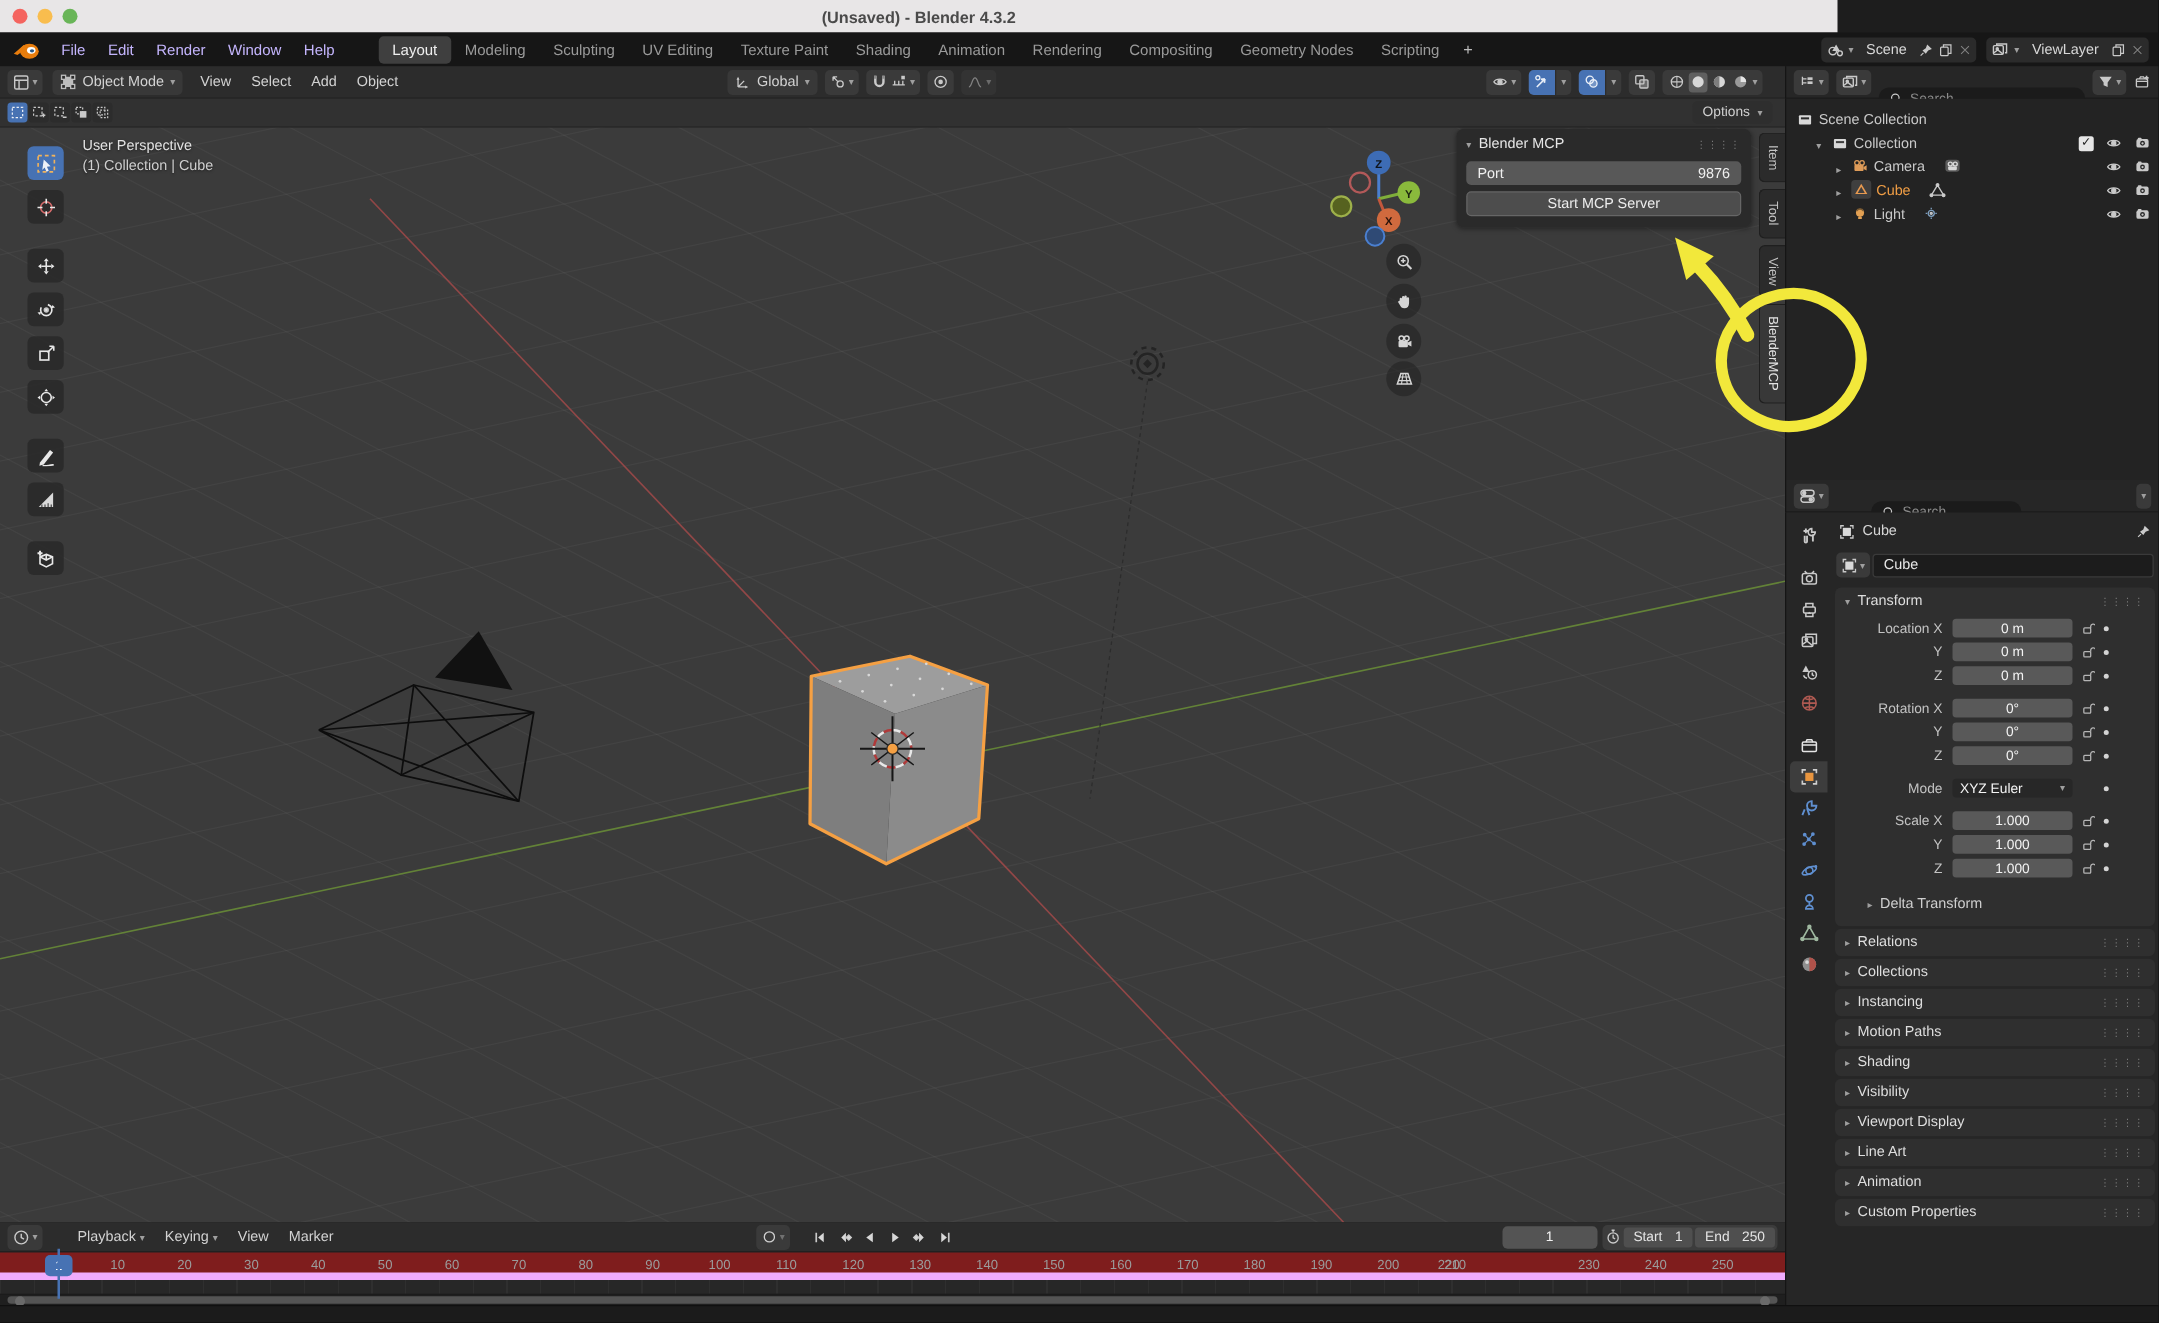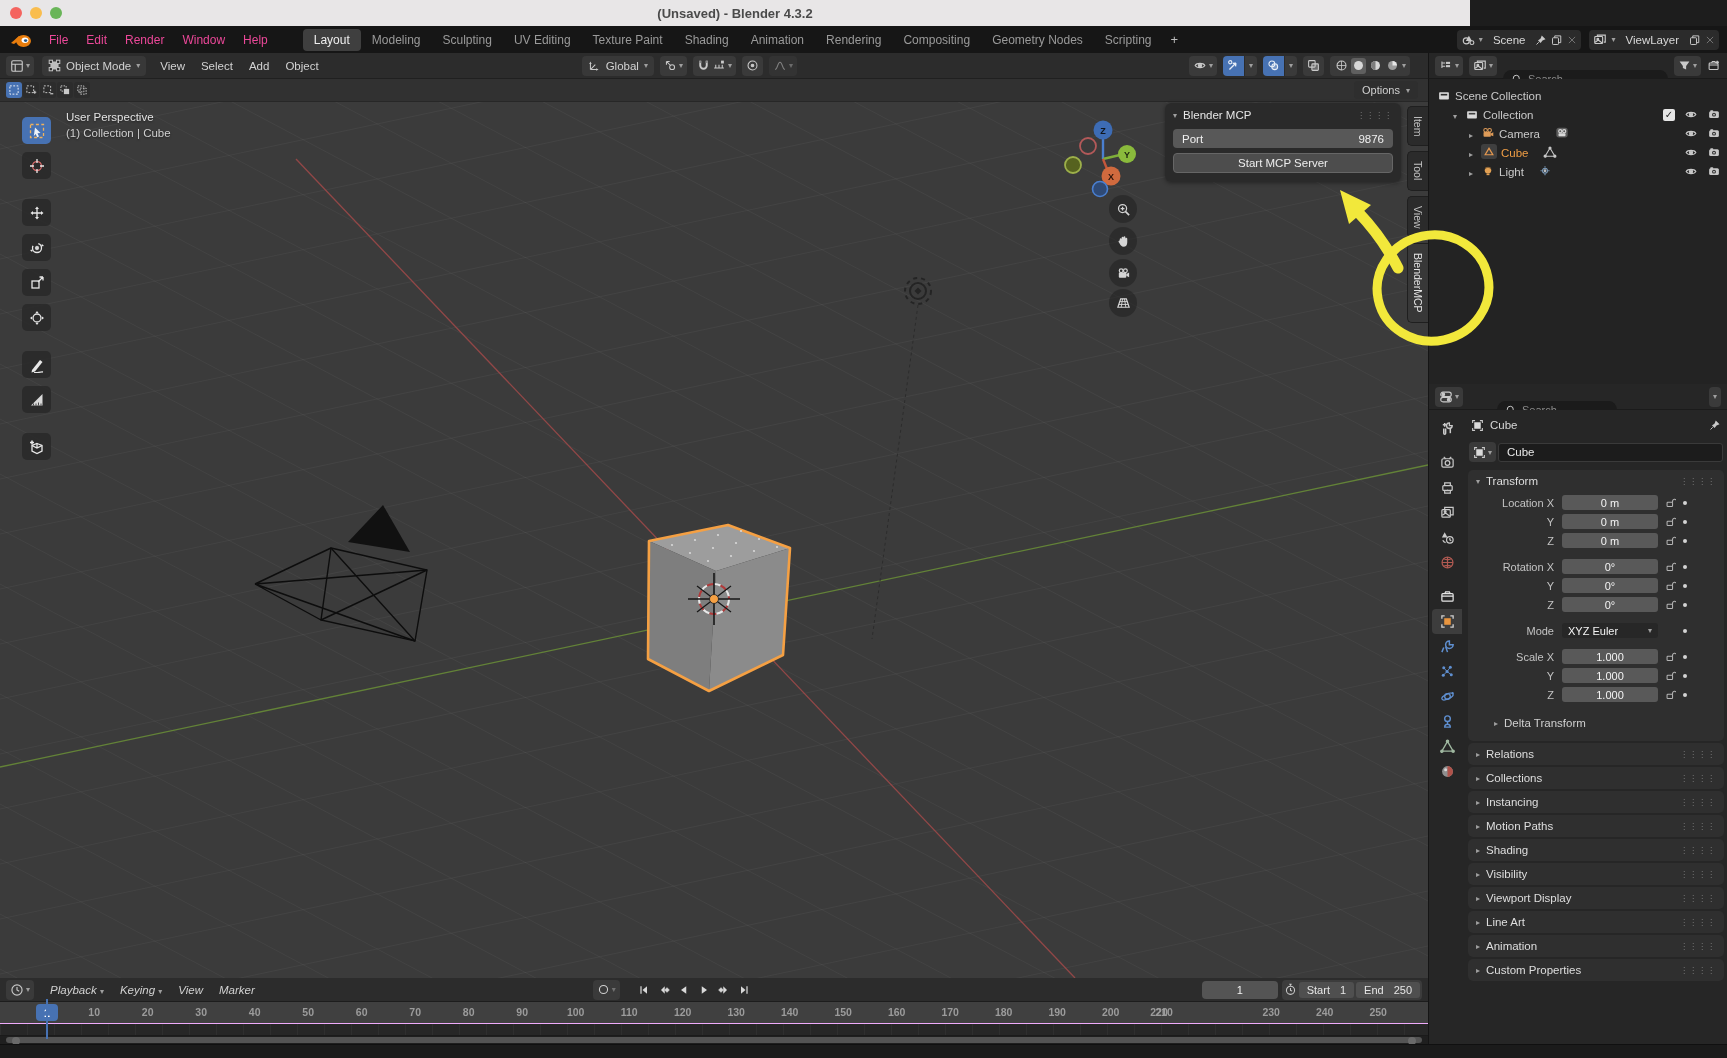--- a/index.html
+++ b/index.html
@@ -8,21 +8,21 @@
 
   
   #titlebar{position:absolute;left:0;top:0;width:1470px;height:26px;background:#e8e6e7;display:flex;align-items:center;}
   .traffic{display:flex;gap:8px;margin-left:10px;}
   .tl{width:12px;height:12px;border-radius:50%;}
   #win-title{position:absolute;left:0;right:0;text-align:center;font-size:13px;font-weight:bold;color:#4a4a4a;}
 
   
   #topbar{position:absolute;left:0;top:26px;width:1727px;height:27px;background:#161616;display:flex;align-items:center;color:#cfcfcf;font-size:12px;}
   #blender-logo{width:22px;height:16px;margin:0 8px 0 10px;}
-  .menu-item{padding:3px 9px;border-radius:4px;color:#ec4899;}
+  .menu-item{padding:3px 9px;border-radius:4px;color:#c4b5fd;}
   .ws-tabs{display:flex;align-items:center;margin-left:26px;}
   .ws-tab{padding:4px 11px;border-radius:4px;color:#9a9a9a;white-space:nowrap;}
   .ws-tab.active{background:#3f3f3f;color:#efefef;}
   .ws-add{color:#bdbdbd;padding:2px 8px;font-size:13px;}
   #topbar-right{margin-left:auto;display:flex;align-items:center;gap:8px;margin-right:8px;}
   .selector{display:flex;align-items:center;background:#2b2b2b;border-radius:4px;height:20px;padding:0 4px;gap:4px;}
   .selector .val{color:#d8d8d8;font-size:11.5px;padding:0 6px;}
   .dim{opacity:.55}
 
   
@@ -93,21 +93,21 @@
   .xf-label{width:84px;text-align:right;color:#c3c3c3;font-size:11px;padding-right:8px;}
   .xf-field{width:96px;background:#595959;border-radius:3px;height:15px;color:#f4f4f4;font-size:11px;display:flex;align-items:center;justify-content:center;}
   .xf-field.dd{background:#272727;justify-content:space-between;padding:0 6px;}
   .xf-icons{display:flex;align-items:center;gap:7px;margin-left:7px;width:40px;}
   .dot{width:4px;height:4px;border-radius:50%;background:#d4d4d4;}
   .subpanel{display:flex;align-items:center;gap:6px;color:#cfcfcf;font-size:11.5px;height:20px;padding-left:26px;}
 
   
   #timeline{position:absolute;left:0;top:978px;width:1428px;height:66px;background:#242424;}
   #tl-header{height:24px;background:#2c2c2c;display:flex;align-items:center;font-size:11.5px;color:#d2d2d2;border-bottom:1px solid #1d1d1d;}
-  #tl-ruler{position:relative;height:22px;background:#404040;border-bottom:1px solid #f0abfc;font-weight:bold;}
+  #tl-ruler{position:relative;height:22px;background:#7f1d1d;border-bottom:6px solid #f0abfc;}
   .tick-num{position:absolute;top:4px;transform:translateX(-50%);color:#9b9b9b;font-size:10.5px;}
   #playhead{position:absolute;left:36px;top:2px;width:22px;height:17px;background:#4772b3;border-radius:4px;color:#fff;font-size:10.5px;display:flex;align-items:center;justify-content:center;}
   #playline{position:absolute;left:46px;top:19px;width:2px;height:33px;background:#4772b3;}
   #tl-cells{height:12px;background:#272727;background-image:repeating-linear-gradient(90deg,#2f2f2f 0 1px,transparent 1px 27px);border-bottom:1px solid #1b1b1b;}
   #tl-scroll{position:relative;height:8px;background:#1f1f1f;}
   #tl-thumb{position:absolute;left:6px;right:6px;top:1px;height:6px;background:#545454;border-radius:3px;}
   .tl-end{position:absolute;top:0;width:8px;height:8px;border-radius:50%;background:#6a6a6a;}
   #transport{display:flex;align-items:center;gap:2px;margin-left:12px;}
   .tr-btn{width:18px;height:17px;display:flex;align-items:center;justify-content:center;border-radius:3px;}
   #tl-right{margin-left:auto;display:flex;align-items:center;gap:4px;margin-right:6px;}
@@ -1322,21 +1322,21 @@
     <div id="tl-header">
       <div class="pill" style="margin-left:6px;">
         <span class="ic">
             <svg width="14" height="14" viewBox="0 0 16 16" fill="none" stroke="#c9c9c9" stroke-width="1.3">
               <circle cx="8" cy="8" r="5.8"></circle>
               <path d="M8,4.5 V8 l2.5,1.5"></path>
             </svg>
           </span>
           <span class="chev">▾</span>
       </div>
-      <div id="tl-menus" style="display:flex;margin-left:8px;font-style:italic;">
+      <div id="tl-menus" style="display:flex;margin-left:20px;">
           <div class="hdr-menu">Playback <span class="chev">▾</span></div>
           <div class="hdr-menu">Keying <span class="chev">▾</span></div>
           <div class="hdr-menu">View</div>
           <div class="hdr-menu">Marker</div>
         </div>
       <div style="display:flex;align-items:center;margin-left:330px;gap:3px;">
         <div class="pill">
           <span class="ic">
               <svg width="13" height="13" viewBox="0 0 16 16" fill="none" stroke="#c9c9c9" stroke-width="1.3">
                 <circle cx="8" cy="8" r="5" stroke="#d0d0d0"></circle>

